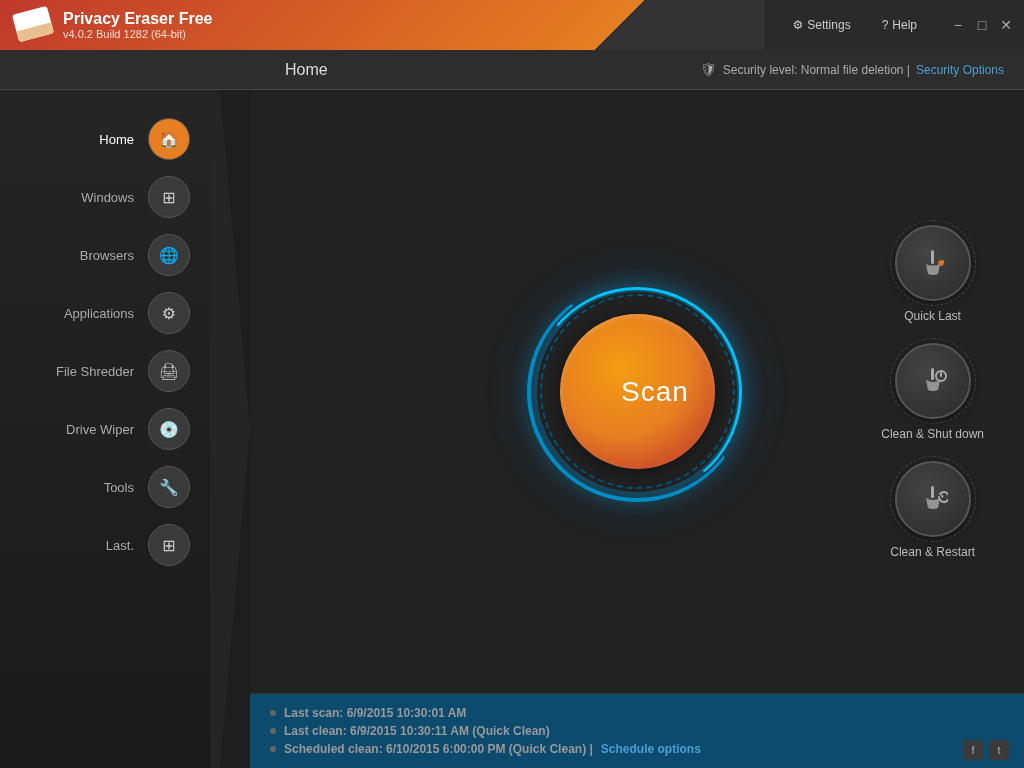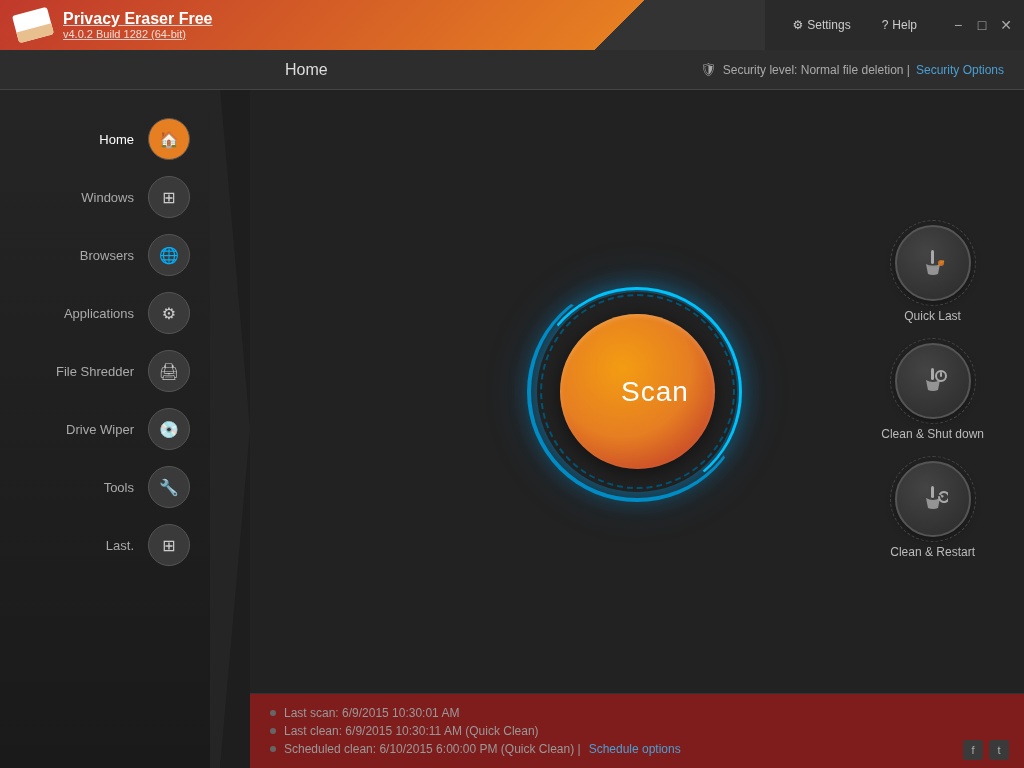--- a/index.html
+++ b/index.html
@@ -17,24 +17,22 @@
     .title-bar {
       width: 100%;
       height: 50px;
       background: linear-gradient(135deg, #c0392b 0%, #e67e22 60%, #333 60%);
       display: flex;
       align-items: center;
       position: relative;
     }
     .title-bar-brand {
       display: flex;
-      align-items: center;
       padding: 0 15px;
       width: 270px;
-      text-decoration: underline;
     }
     .eraser-icon {
       width: 36px;
       height: 28px;
       background: #fff;
       border-radius: 3px;
       margin-right: 12px;
       position: relative;
       transform: rotate(-15deg);
       flex-shrink: 0;
@@ -316,22 +314,23 @@
     }
     .action-label {
       color: #bbb;
       font-size: 12px;
       text-align: center;
     }
 
     
     .status-bar {
       padding: 12px 20px 8px 20px;
-      background: #7f1d1d;
+      background: #0c4a6e;
       border-top: 1px solid #333;
+      font-weight: bold;
     }
     .status-item {
       display: flex;
       align-items: center;
       gap: 8px;
       font-size: 12px;
       color: #999;
       margin-bottom: 4px;
     }
     .status-dot {

